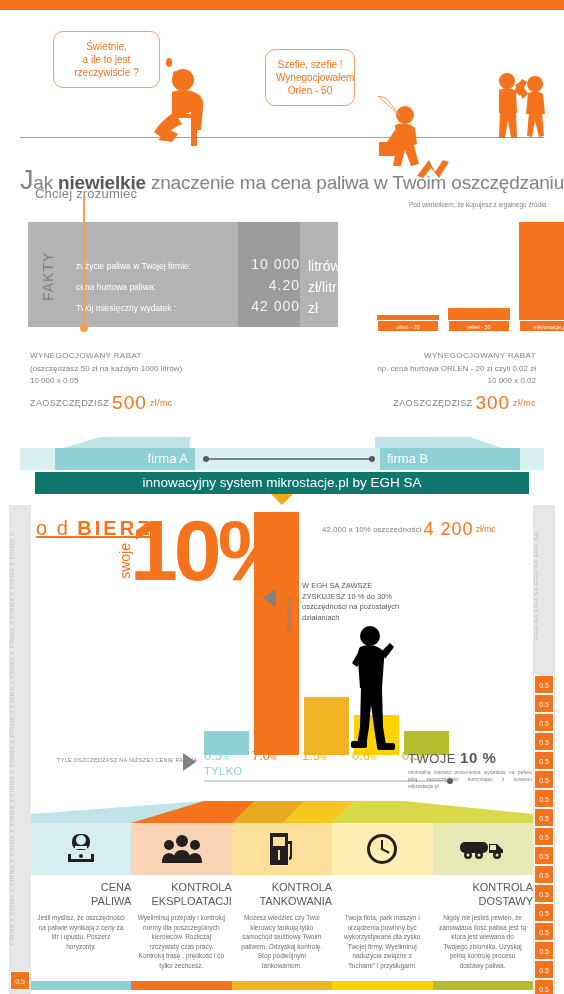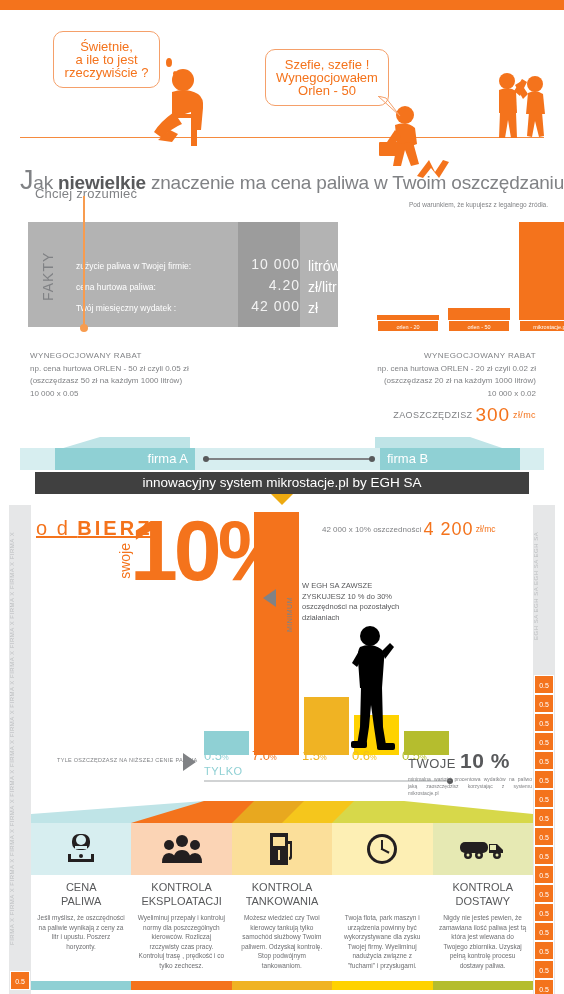--- a/index.html
+++ b/index.html
@@ -15,24 +15,24 @@
   
   .topbar { position:absolute; left:0; top:0; width:564px; height:10px; background:#f4731c; }
 
   
   .scene { position:absolute; left:0; top:10px; width:564px; height:150px; }
   .ground { position:absolute; left:20px; top:127px; width:524px; height:1px; background:#f58a3e; }
 
   .bubble {
     position:absolute; border:1px solid #f5a06a; border-radius:10px;
     background:#fff; color:#f4731c; text-align:center;
-    font-size:13px; line-height:13px; padding:8px 10px;
+    font-size:10px; line-height:13px; padding:8px 10px;
   }
   #bubble-1 { left:53px; top:21px; width:107px; }
-  #bubble-2 { left:265px; top:39px; width:124px; }
+  #bubble-2 { left:265px; top:39px; width:90px; }
   #tail-dots { position:absolute; left:166px; top:48px; }
   #tail-dots i { display:block; background:#f4731c; border-radius:50%; position:absolute; }
   #tail-dots i:nth-child(1){ width:6px;height:9px; left:0; top:0; }
   #tail-dots i:nth-child(2){ width:4px;height:5px; left:7px; top:13px; }
   #tail-dots i:nth-child(3){ width:3px;height:3px; left:12px; top:21px; }
 
   .silhouette { position:absolute; fill:#f4731c; }
 
   
   .headline-wrap { position:absolute; left:20px; top:168px; width:530px; }
@@ -74,21 +74,21 @@
   
   .firmabar { position:absolute; left:20px; top:448px; width:524px; height:22px; background:#d7eef0; }
   .firma-a { position:absolute; left:35px; top:0; width:140px; height:22px; background:#8fd0d4; color:#fff;
       font-size:13px; line-height:22px; text-align:right; padding-right:7px; }
   .firma-b { position:absolute; left:360px; top:0; width:140px; height:22px; background:#8fd0d4; color:#fff;
       font-size:13px; line-height:22px; text-align:left; padding-left:7px; }
   .connector { position:absolute; left:185px; top:10px; width:168px; height:2px; background:#808285; }
   .connector i { position:absolute; top:-2px; width:6px;height:6px; border-radius:50%; background:#58595b; }
   .connector i.l { left:-2px; } .connector i.r { right:-2px; }
 
-  .innobar { position:absolute; left:35px; top:472px; width:494px; height:22px; background:#404040;
+  .innobar { position:absolute; left:35px; top:472px; width:494px; height:22px; background:#0f766e;
       color:#fff; font-size:13.5px; line-height:22px; text-align:center; }
   .inno-tri { position:absolute; left:271px; top:494px; width:0;height:0;
       border-left:11px solid transparent; border-right:11px solid transparent; border-top:11px solid #edaa11; }
 
   
   .panel { position:absolute; left:0px; top:505px; width:564px; height:489px; }
 
   .sidestrip { position:absolute; top:0; width:22px; height:489px; background:#e6e7e8; }
   #strip-left { left:9px; }
   #strip-right { left:533px; }
@@ -127,30 +127,30 @@
   .pct span { font-size:7.5px; font-weight:normal; }
   .tylko { position:absolute; left:204px; top:17px; font-size:11px; color:#8fd0d4; letter-spacing:.5px; }
   .pct-rule { position:absolute; left:204px; top:32px; width:246px; height:2px; background:#d1d3d4; }
   .pct-rule i { position:absolute; right:-3px; top:-2px; width:6px;height:6px; border-radius:50%; background:#58595b; }
   .tyle-label { position:absolute; left:57px; top:252px; font-size:5.5px; color:#808285; letter-spacing:.3px; }
   .tyle-tri { position:absolute; left:183px; top:248px; width:0;height:0;
       border-top:9px solid transparent; border-bottom:9px solid transparent; border-left:13px solid #808285; }
 
   .twoje { position:absolute; left:408px; top:244px; width:124px; }
   .twoje .l1 { font-size:13px; color:#58595b; letter-spacing:.5px; }
-  .twoje .l1 b { font-size:21px; color:#58595b; }
+  .twoje .l1 b { font-size:15px; color:#58595b; }
   .twoje .l2 { font-size:17px; color:#58595b; letter-spacing:.2px; margin-top:-2px; }
   .twoje .l3 { font-size:5px; line-height:7px; color:#808285; text-align:justify; margin-top:3px; }
 
   
   .cols { position:absolute; left:31px; top:318px; width:502px; height:171px; }
   .col { position:absolute; top:0; width:100.4px; height:171px; }
   .col .icon { position:absolute; left:0; top:0; width:100.4px; height:52px; }
   .col .icon svg { position:absolute; left:50%; top:50%; transform:translate(-50%,-50%); }
-  .col .ttl { position:absolute; left:0; top:57px; width:100.4px; text-align:center;
+  .col .ttl { position:absolute; left:0; top:57px; width:100.4px; text-align:right;
       font-size:11px; line-height:14px; color:#58595b; }
   .col .desc { position:absolute; left:6px; top:90px; width:88px; text-align:center;
       font-size:6.5px; line-height:9.5px; color:#6d6e71; }
   .col .btm { position:absolute; left:0; bottom:4px; width:100.4px; height:9px; }
 
   .trapwrap { position:absolute; left:31px; top:287px; width:502px; height:31px; }
   svg.trap { position:absolute; left:0; top:0; }
 </style>
 </head>
 <body>
@@ -249,29 +249,32 @@
 
   <div class="mbar" style="left:88px; width:62px; height:12px;"></div>
   <div class="mlabel" style="left:88px; width:62px;">orlen - 50</div>
 
   <div class="mbar" style="left:159px; width:62px; height:98px;"></div>
   <div class="mlabel" style="left:159px; width:62px;">mikrostacje.pl</div>
 </div>
 
 <div class="rabat" id="rabat-left">
   <div class="title">WYNEGOCJOWANY RABAT</div>
-  <div>np. cena hurtowa ORLEN - 50 zł czyli 0.05 zł</div>
   <div>(oszczędzasz 50 zł na każdym 1000 litrów)</div>
   <div>10 000 x 0.05</div>
+  <div class="save">
+    <span>ZAOSZCZĘDZISZ</span>
+    <span class="big">500</span>
+    <span class="cur">zł/mc</span>
+  </div>
 </div>
 
 <div class="rabat" id="rabat-right">
   <div class="title">WYNEGOCJOWANY RABAT</div>
   <div>np. cena hurtowa ORLEN - 20 zł czyli 0.02 zł</div>
-  <div>(oszczędzasz 20 zł na każdym 1000 litrów)</div>
   <div>10 000 x 0.02</div>
   <div class="save">
     <span>ZAOSZCZĘDZISZ</span>
     <span class="big">300</span>
     <span class="cur">zł/mc</span>
   </div>
 </div>
 
 <svg style="position:absolute;left:60px;top:437px;" width="130" height="12">
     <path d="M0 12 L40 0 L130 0 L130 12 Z" fill="#bfe4e7"></path>

